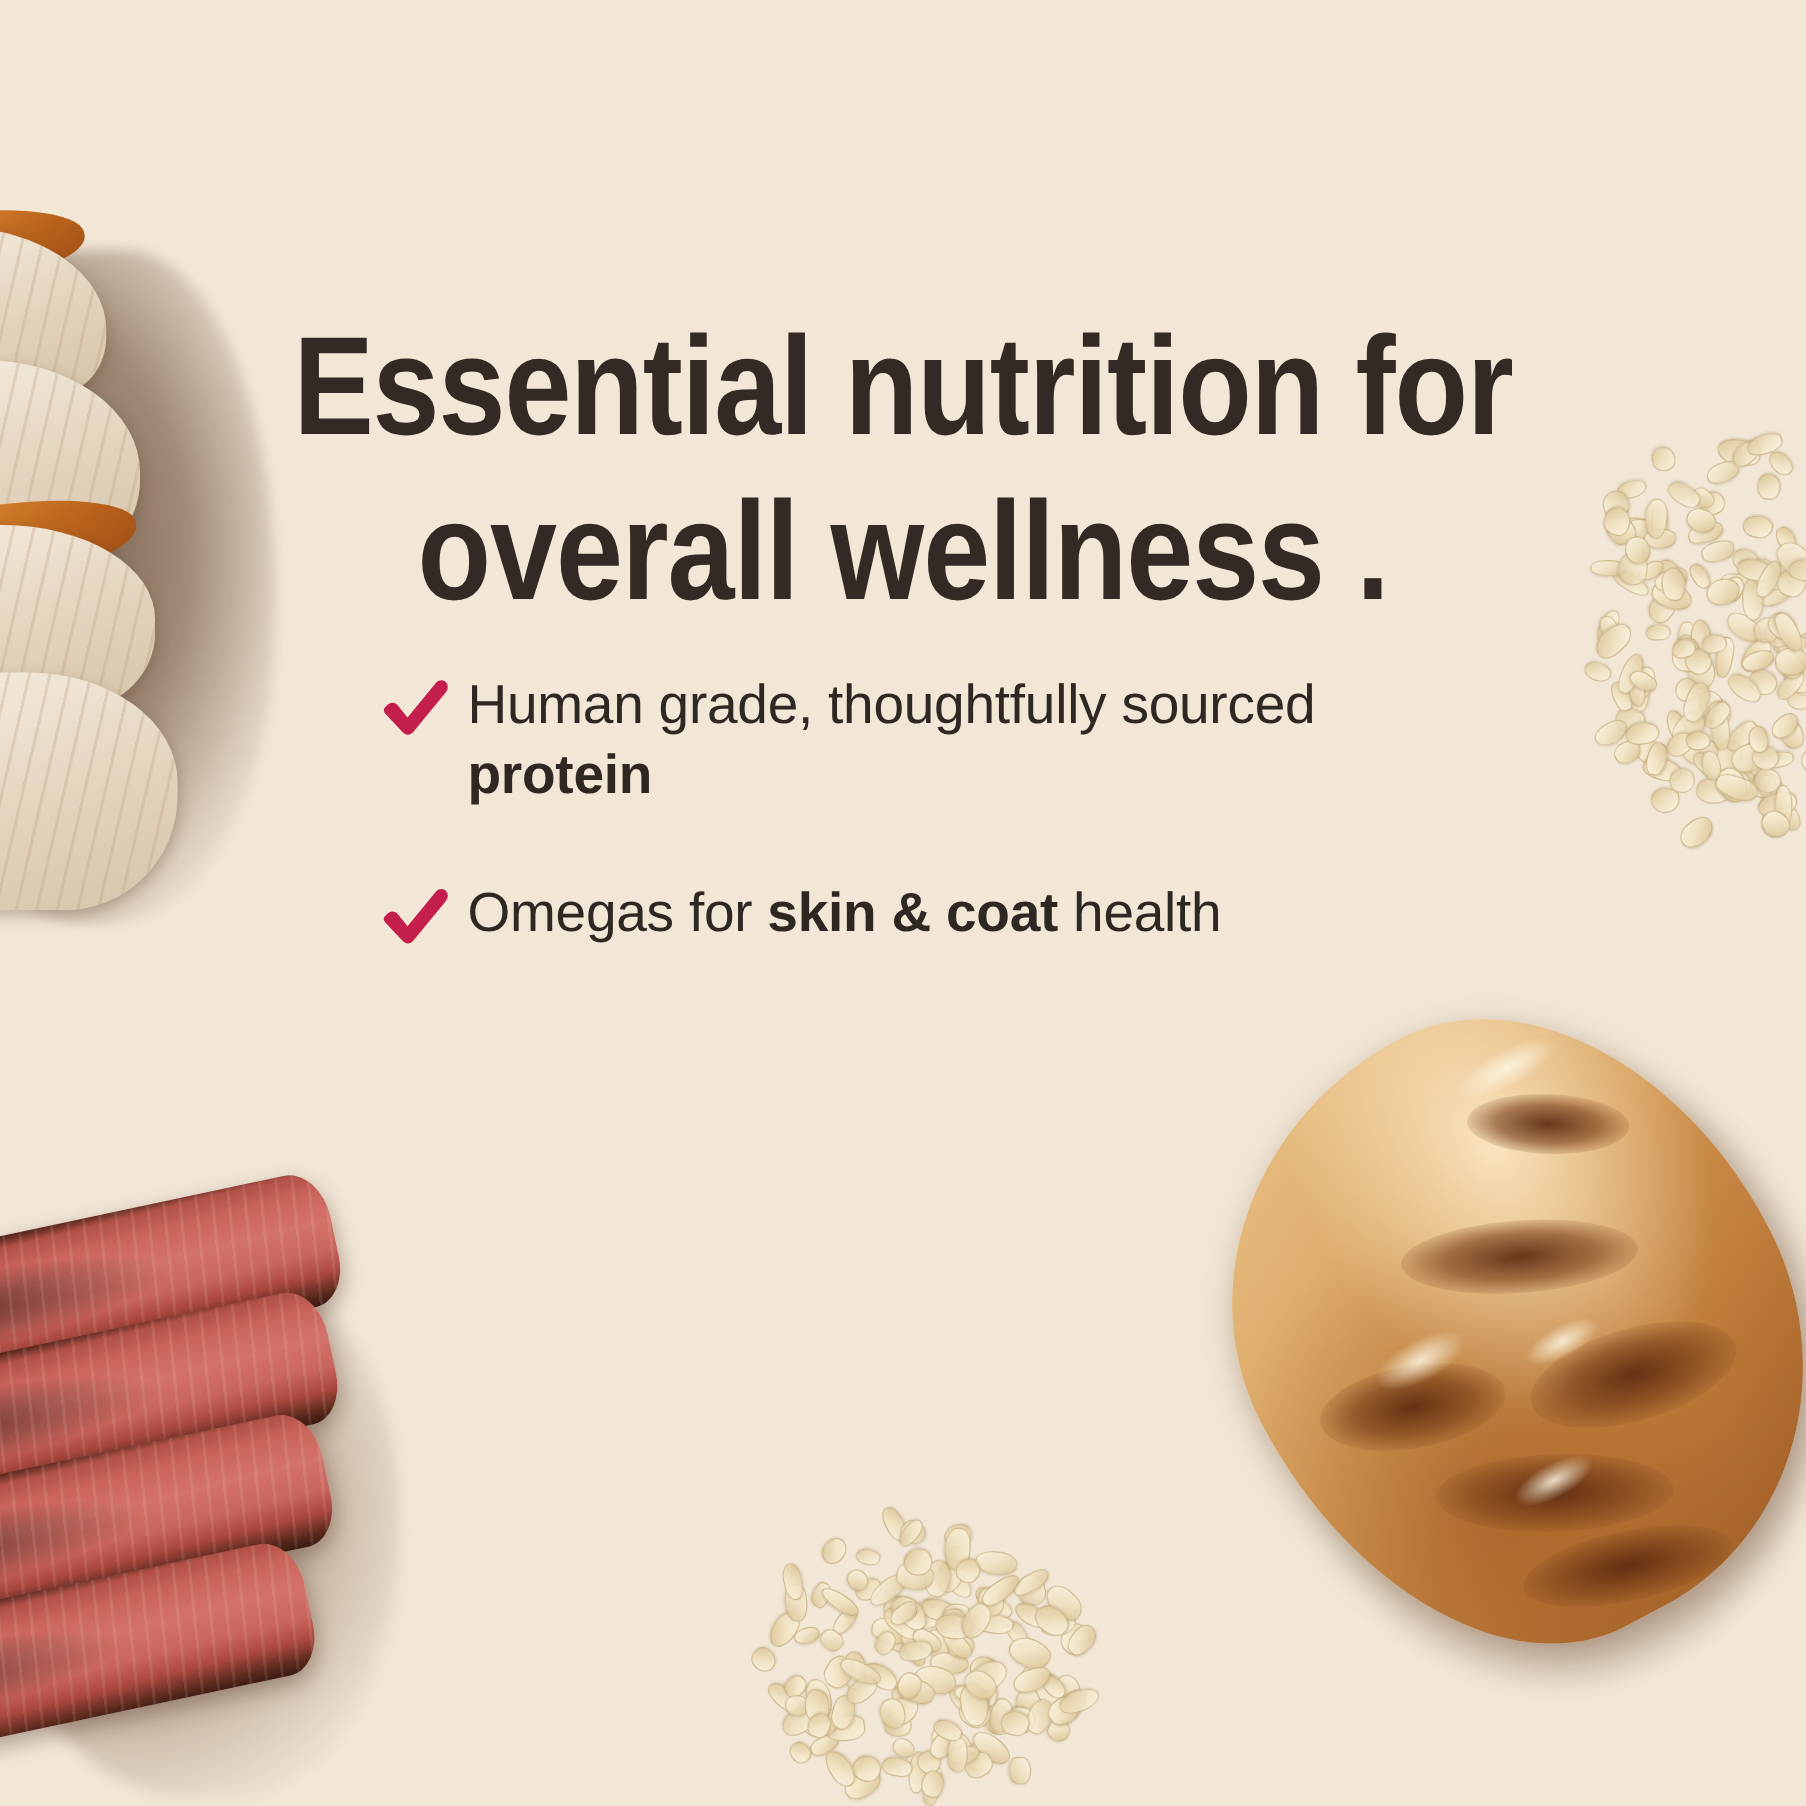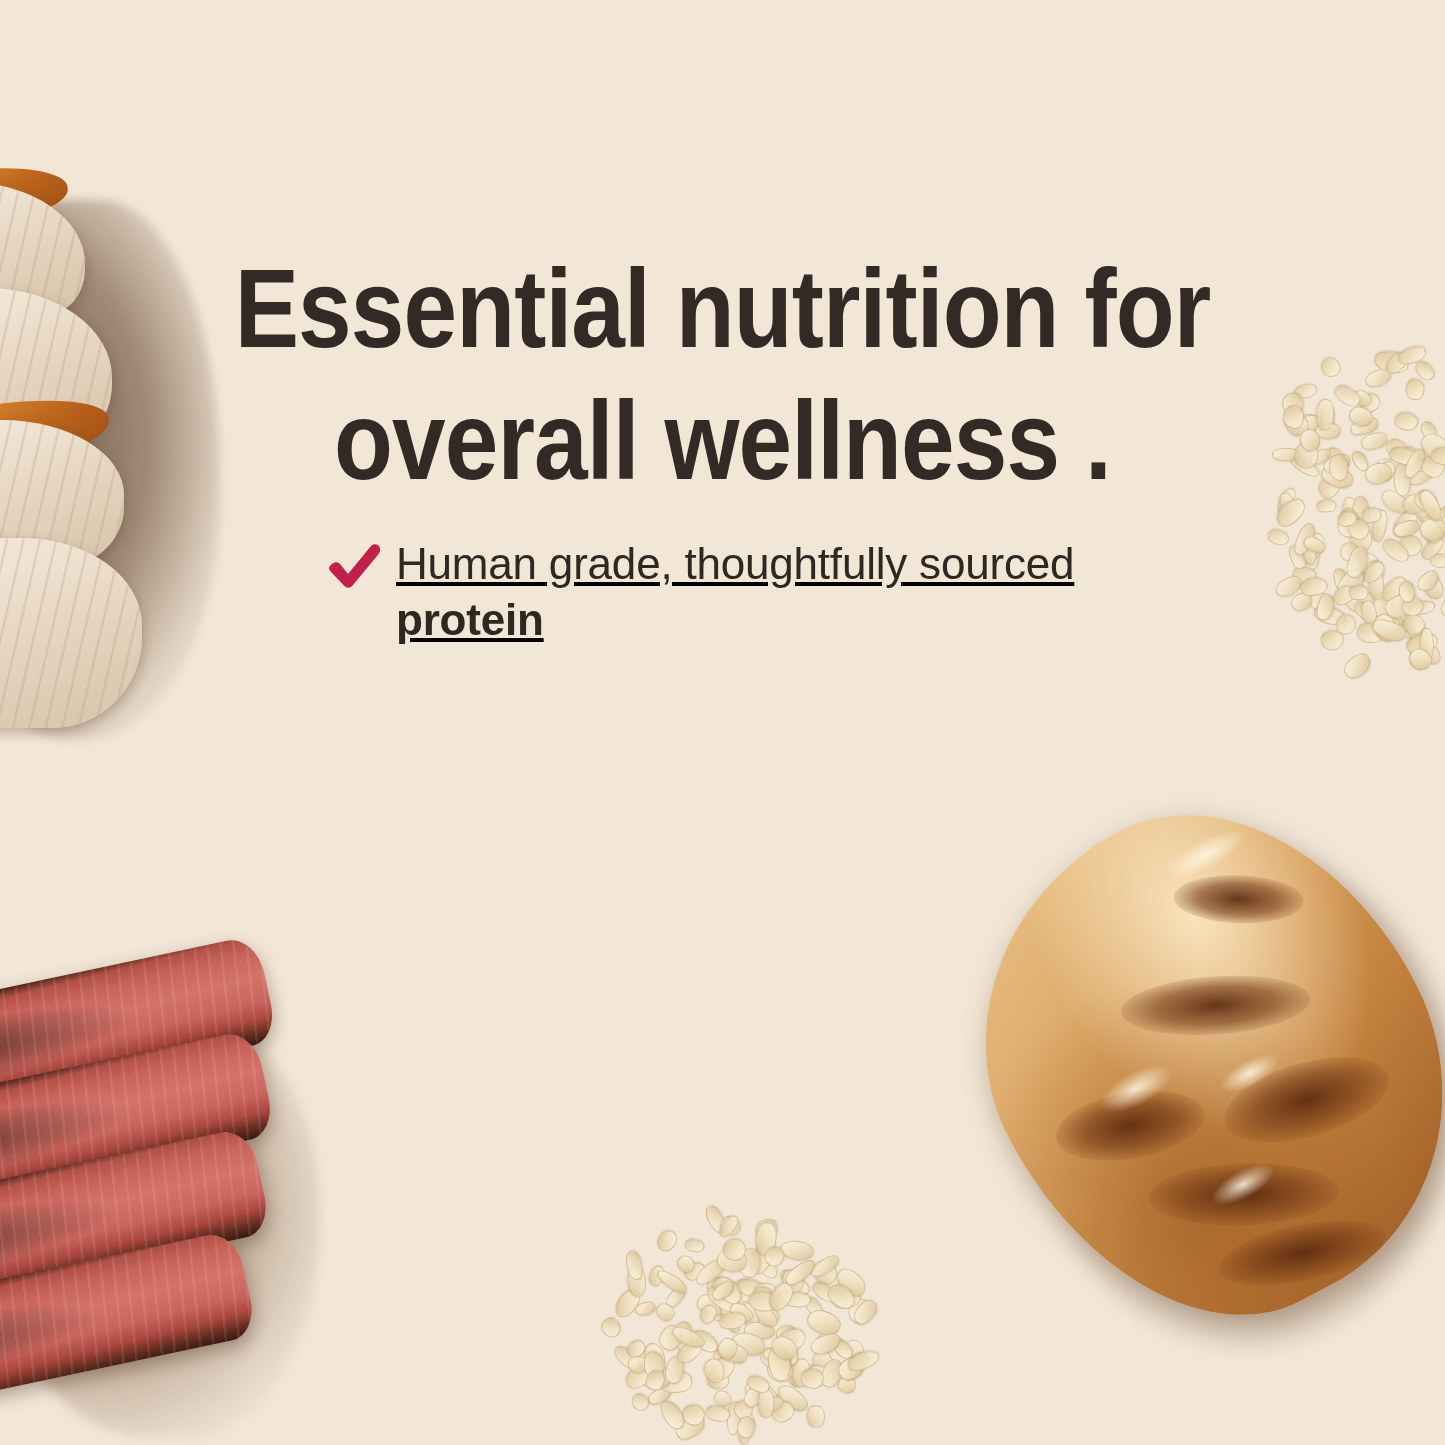--- a/index.html
+++ b/index.html
@@ -22,23 +22,22 @@
     line-height:1.18;
     letter-spacing:-1px;
     transform:scaleX(0.86);
     transform-origin:50% 0;
     z-index:30;
   }
   .headline .l2{display:block;}
 
   
   .bullets{
-    position:absolute;left:326px;top:534px;width:860px;
+    position:absolute;left:304px;top:534px;width:860px;
     z-index:30;
-    text-decoration:underline;
   }
   .bullet{
     position:relative;
     display:flex;
     align-items:flex-start;
     margin-bottom:52px;
   }
   .bullet:last-child{margin-bottom:0;}
   .chk{
     flex:0 0 auto;
@@ -489,15 +488,23 @@
 
   <ul class="bullets" id="benefit-list" style="list-style:none;margin:0;padding:0;">
       <li class="bullet">
         <span class="chk">
           <svg viewBox="0 0 56 52" xmlns="http://www.w3.org/2000/svg">
             <path d="M4 26 C7 22,11 21,14 24 L22 34 L45 6 C48 3,53 4,54 8 C54.6 10.4,53.8 12.4,52.4 14.2 L26.6 45.6 C24.4 48.3,20.6 48.5,18.2 45.8 L4.6 31.4 C2.6 29.3,2.6 27.3,4 26 Z" fill="#C41E4C"></path>
           </svg>
         </span>
         <span class="btext" style="color: rgb(46, 39, 34);"><span>Human grade, thoughtfully sourced </span><b>protein</b></span>
       </li>
+      <li class="bullet">
+        <span class="chk">
+          <svg viewBox="0 0 56 52" xmlns="http://www.w3.org/2000/svg">
+            <path d="M4 26 C7 22,11 21,14 24 L22 34 L45 6 C48 3,53 4,54 8 C54.6 10.4,53.8 12.4,52.4 14.2 L26.6 45.6 C24.4 48.3,20.6 48.5,18.2 45.8 L4.6 31.4 C2.6 29.3,2.6 27.3,4 26 Z" fill="#C41E4C"></path>
+          </svg>
+        </span>
+        <span class="btext" style="color: rgb(46, 39, 34);"><span>Omegas for </span><b>skin &amp; coat</b><span> health</span></span>
+      </li>
     </ul>
 
 </div>
 
 </body></html>

